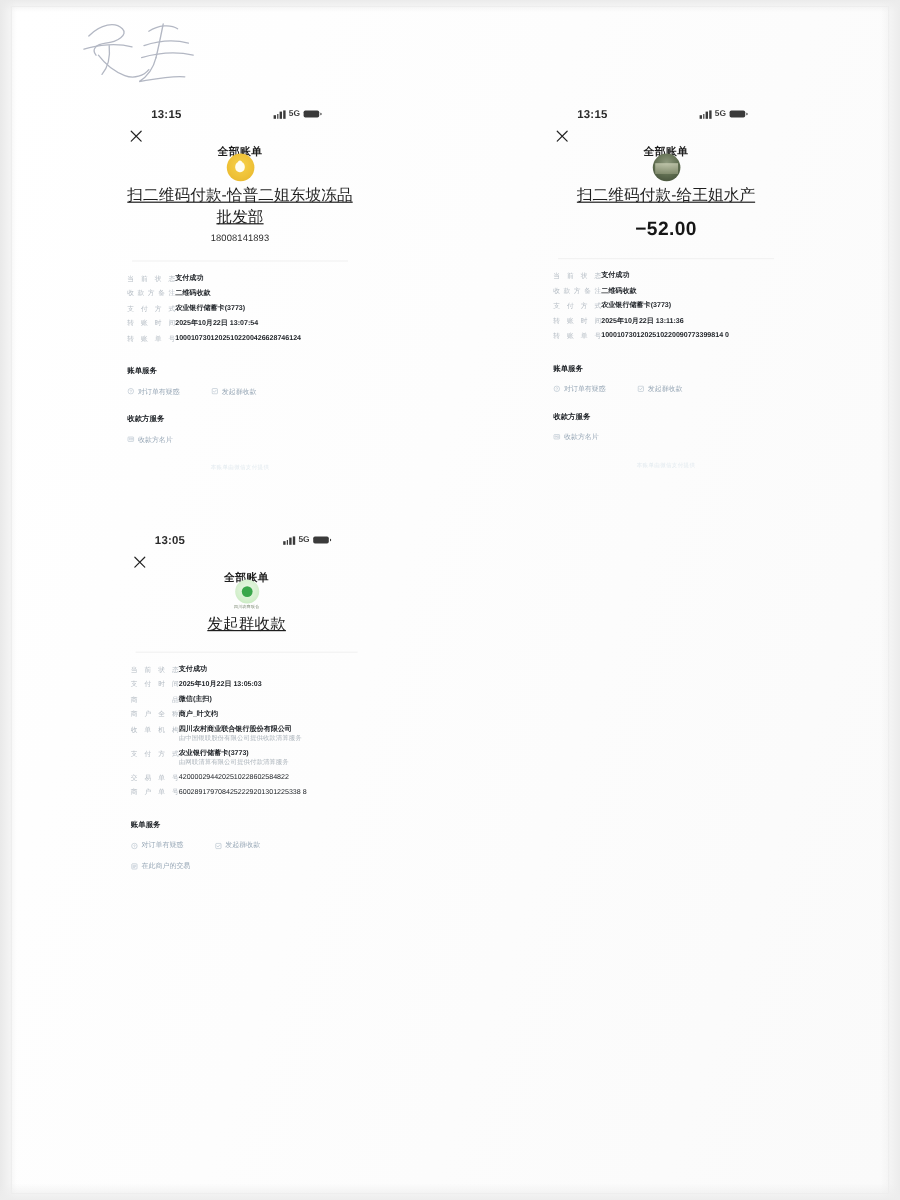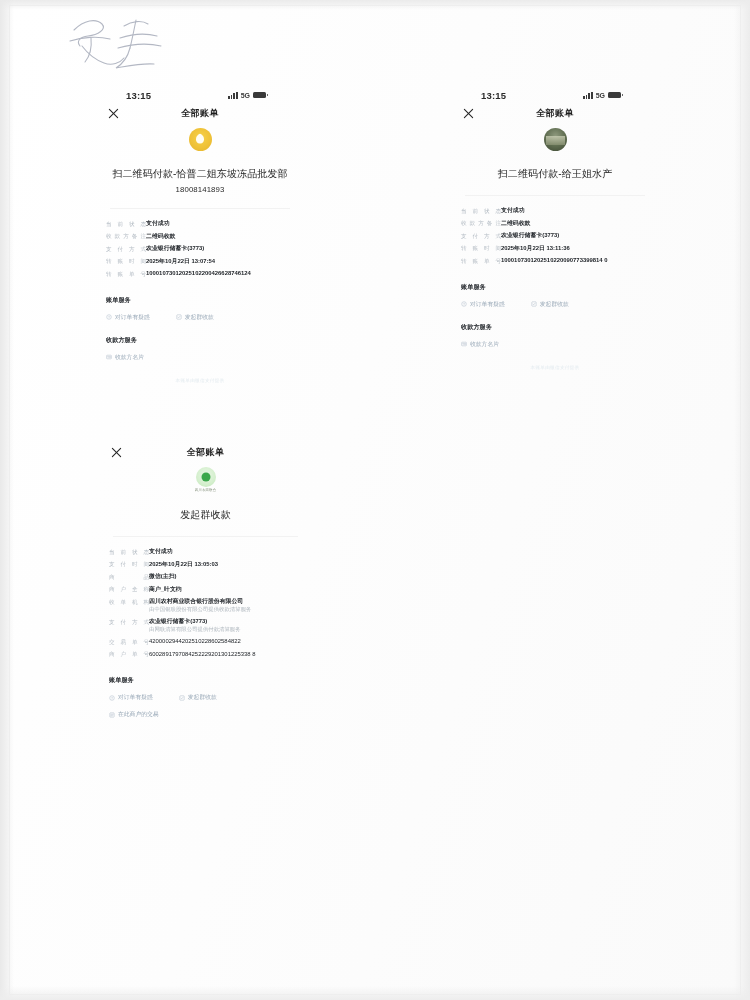--- a/index.html
+++ b/index.html
@@ -54,21 +54,21 @@
   .bars i:nth-child(4){height:7.5px}
   .net{font-size:7px;color:#3a3a3a;font-weight:bold;}
   .batt{width:13px;height:6.5px;border-radius:1.5px;background:#3a3a3a;position:relative;}
   .batt:after{content:"";position:absolute;right:-2px;top:2px;width:1.4px;height:2.5px;background:#3a3a3a;border-radius:0 1px 1px 0;}
 
   .navbar{position:relative;height:22px;}
   .nav-close{
     position:absolute;left:8px;top:2px;width:11px;height:11px;
   }
   .nav-title{
-    position:absolute;left:0;right:0;top:1px;text-align:center;
+    position:absolute;left:0;right:0;top:14px;text-align:center;
     font-size:9px;color:#1d1d1d;font-weight:bold;letter-spacing:.4px;
   }
 
   .avatar{
     margin:0 auto;display:block;border-radius:50%;
   }
   .av-gold{
     width:23px;height:23px;
     background:radial-gradient(circle at 50% 42%,#f7d14a 0%,#efc238 55%,#e5b42a 100%);
     position:relative;
@@ -95,21 +95,21 @@
   .av-green:after{
     content:"";position:absolute;left:50%;top:50%;transform:translate(-50%,-50%);
     width:9px;height:9px;border-radius:50%;
     background:#3aa74b;
   }
   .av-caption{
     text-align:center;font-size:3.4px;color:#7d8a74;margin-top:1px;letter-spacing:.2px;
   }
 
   .payee{
-    text-align:center;font-size:10px;color:#1e1e1e;margin-top:16px;letter-spacing:.1px;
+    text-align:center;font-size:13px;color:#1e1e1e;margin-top:3px;letter-spacing:.1px;text-decoration:underline;
   }
   .payee-sub{
     text-align:center;font-size:7.8px;color:#2a2a2a;margin-top:4px;letter-spacing:.1px;
   }
   .amount{
     text-align:center;font-size:16px;color:#161616;font-weight:bold;
     margin-top:11px;letter-spacing:.3px;
   }
 
   .divider{height:1px;background:#f2f2f2;margin:14px 10px 0 10px;}
@@ -283,20 +283,21 @@
         <g stroke="#242424" stroke-width="1.1" stroke-linecap="round">
           <line x1="1.5" y1="1.5" x2="10.5" y2="10.5"></line>
           <line x1="10.5" y1="1.5" x2="1.5" y2="10.5"></line>
         </g>
       </svg>
     <div class="nav-title">全部账单</div>
   </div>
 
   <div class="avatar av-photo"></div>
   <div class="payee">扫二维码付款-给王姐水产</div>
+  <div class="amount">−52.00</div>
 
   <div class="divider"></div>
 
   <div class="rows">
     <div class="row">
         <div class="row-label">当前状态</div>
         <div class="row-value bold">支付成功</div>
       </div>
     <div class="row">
         <div class="row-label">收款方备注</div>
@@ -350,20 +351,33 @@
         <span>收款方名片</span>
       </div>
     </div>
   </div>
 
   <div class="footer-note">本账单由微信支付提供</div>
 </div>
 
 <div class="receipt" id="r3" style="left:103px;top:445px;width:205px;">
 
+  <div class="statusbar">
+    <div class="sb-time">13:05</div>
+    <div class="sb-right">
+      <span class="bars">
+          <i></i>
+          <i></i>
+          <i></i>
+          <i></i>
+        </span>
+      <span class="net">5G</span>
+      <span class="batt"></span>
+    </div>
+  </div>
 
   <div class="navbar">
     <svg class="nav-close" viewBox="0 0 12 12">
         <g stroke="#242424" stroke-width="1.1" stroke-linecap="round">
           <line x1="1.5" y1="1.5" x2="10.5" y2="10.5"></line>
           <line x1="10.5" y1="1.5" x2="1.5" y2="10.5"></line>
         </g>
       </svg>
     <div class="nav-title">全部账单</div>
   </div>

